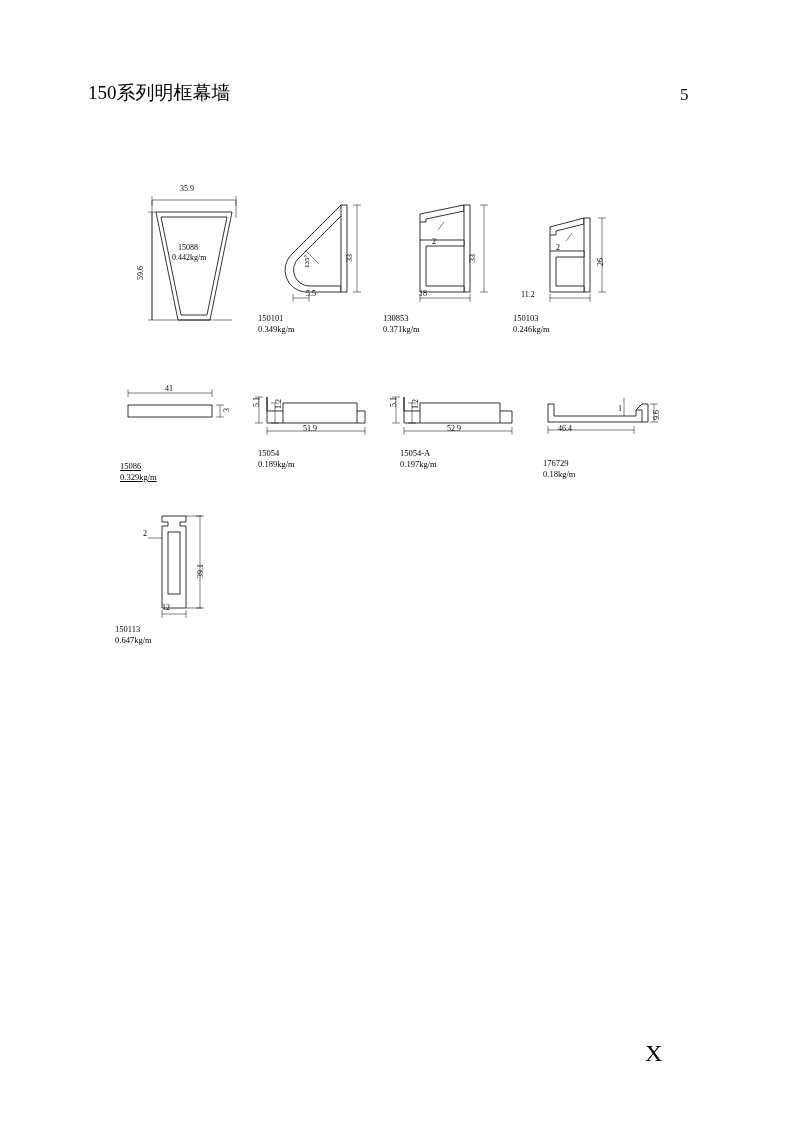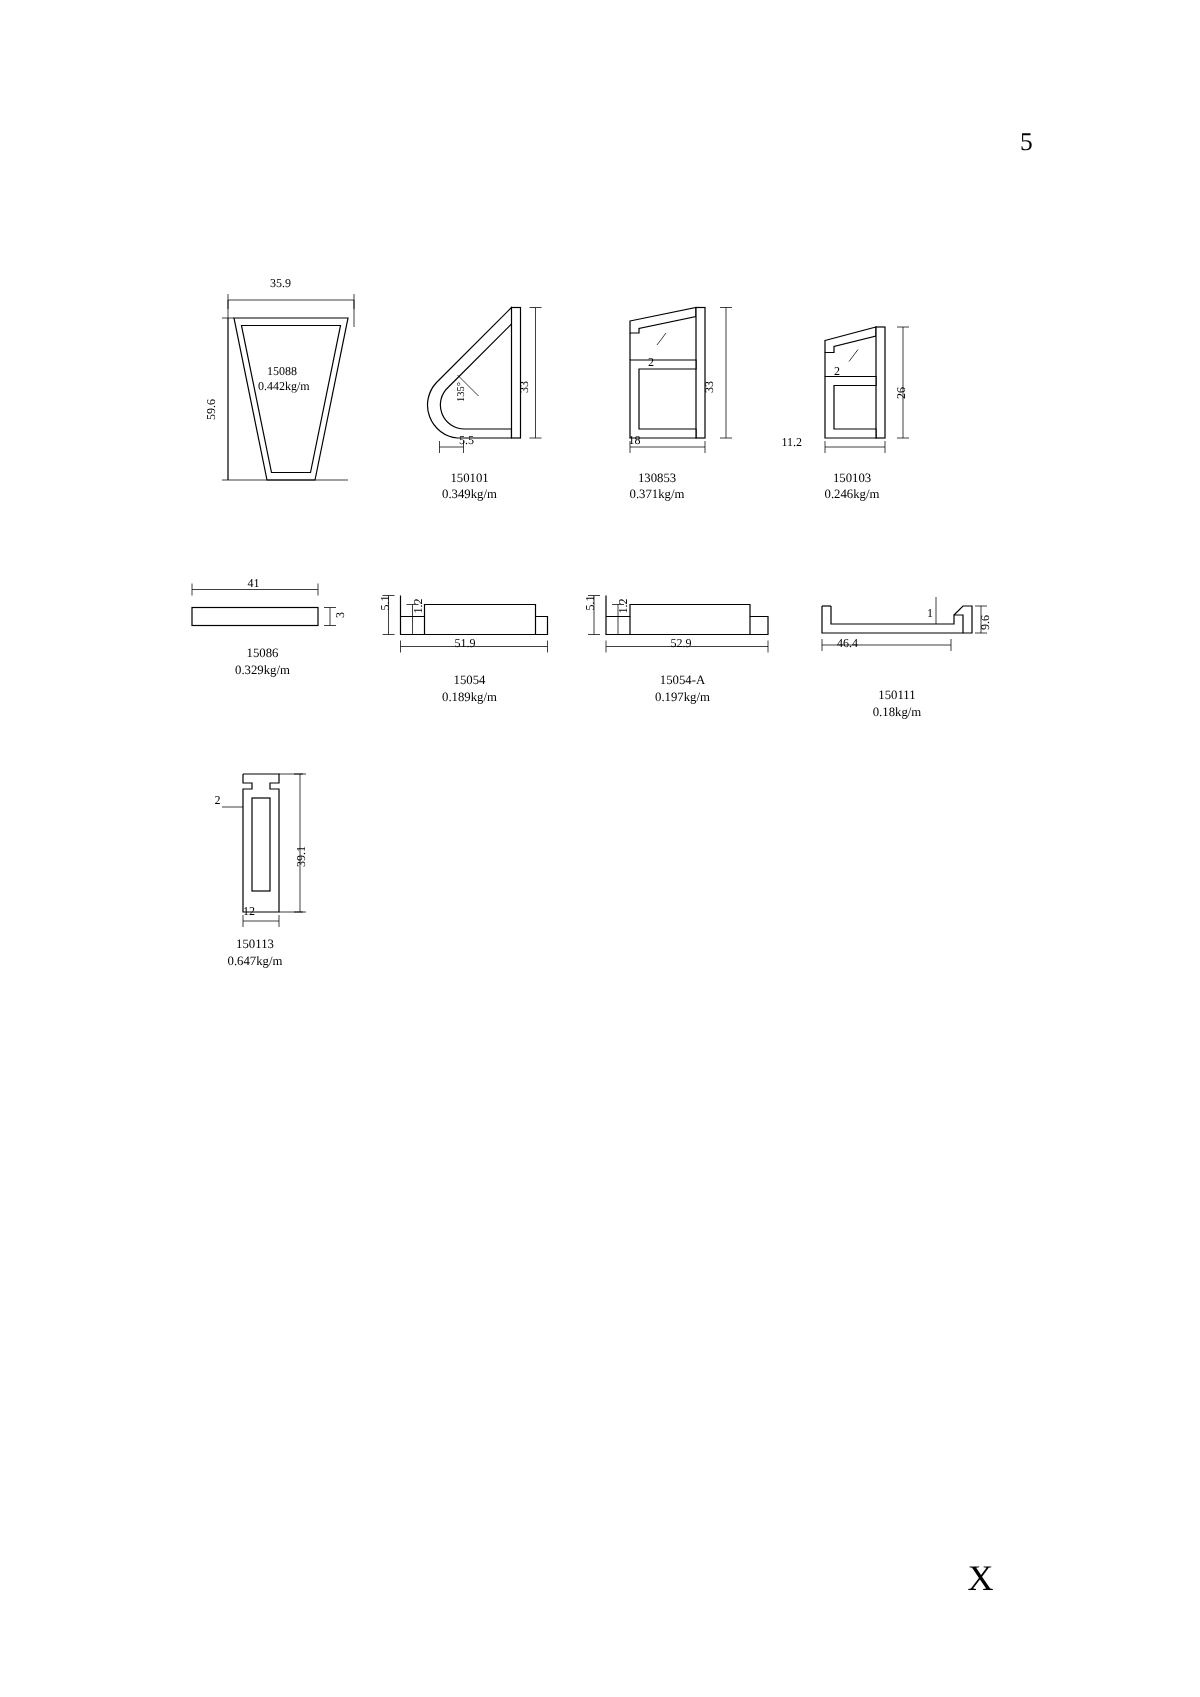--- a/index.html
+++ b/index.html
@@ -46,21 +46,21 @@
   
   .fig {
     position: absolute;
   }
   .fig svg {
     display: block;
     overflow: visible;
   }
   .cap {
     position: absolute;
-    text-align: center;
+    text-align: left;
     font-size: 8.5px;
     line-height: 11px;
     font-family: "Liberation Serif", serif;
     white-space: nowrap;
   }
   .dimtxt {
     position: absolute;
     font-size: 8px;
     font-family: "Liberation Serif", serif;
     white-space: nowrap;
@@ -95,20 +95,21 @@
     fill: #ffffff;
     stroke: #000;
     stroke-width: 0.8;
   }
 </style>
 </head>
 <body>
 
 <div class="page">
 
+  <div class="doc-title">150系列明框幕墙</div>
   <div class="page-number">5</div>
 
   <div class="fig" style="left:140px; top:190px;">
     <svg width="110" height="150" viewBox="0 0 110 150">
 
       <line class="ln-thin" x1="12" y1="10" x2="96" y2="10"></line>
       <line class="ln-thin" x1="12" y1="6" x2="12" y2="16"></line>
       <line class="ln-thin" x1="96" y1="6" x2="96" y2="16"></line>
 
       <line class="ln-thin" x1="12" y1="10" x2="12" y2="130"></line>
@@ -223,21 +224,21 @@
 
       <rect class="fillw" x="8" y="20" width="84" height="12"></rect>
 
       <line class="ln-thin" x1="100" y1="20" x2="100" y2="32"></line>
       <line class="ln-thin" x1="96" y1="20" x2="104" y2="20"></line>
       <line class="ln-thin" x1="96" y1="32" x2="104" y2="32"></line>
     </svg>
   </div>
   <div class="dimtxt" style="left:165px; top:384px;">41</div>
   <div class="dimtxt vert" style="left:222px; top:412px;">3</div>
-  <div class="cap" style="left:120px; top:430px; width:110px;">
+  <div class="cap" style="left:120px; top:461px; width:110px;text-decoration:underline;">
     <div>15086</div>
     <div>0.329kg/m</div>
   </div>
 
   <div class="fig" style="left:253px; top:385px;">
     <svg width="120" height="55" viewBox="0 0 120 55">
 
       <line class="ln-thin" x1="6" y1="12" x2="6" y2="38"></line>
       <line class="ln-thin" x1="2" y1="12" x2="10" y2="12"></line>
       <line class="ln-thin" x1="2" y1="38" x2="10" y2="38"></line>
@@ -306,21 +307,21 @@
 
       <line class="ln-thin" x1="116" y1="14" x2="116" y2="32"></line>
       <line class="ln-thin" x1="112" y1="14" x2="120" y2="14"></line>
       <line class="ln-thin" x1="112" y1="32" x2="120" y2="32"></line>
     </svg>
   </div>
   <div class="dimtxt" style="left:618px; top:404px;">1</div>
   <div class="dimtxt" style="left:558px; top:424px;">46.4</div>
   <div class="dimtxt vert" style="left:652px; top:420px;">9.6</div>
   <div class="cap" style="left:543px; top:458px; width:110px;">
-    <div>150111</div>
+    <div>176729</div>
     <div>0.18kg/m</div>
   </div>
 
   <div class="fig" style="left:140px; top:508px;">
     <svg width="100" height="110" viewBox="0 0 100 110">
 
       <polyline class="ln" points="22,8 46,8 46,14 40,14 40,18 46,18 46,100 22,100 22,18 28,18 28,14 22,14 22,8"></polyline>
 
       <rect class="ln" x="28" y="24" width="12" height="62"></rect>
 

